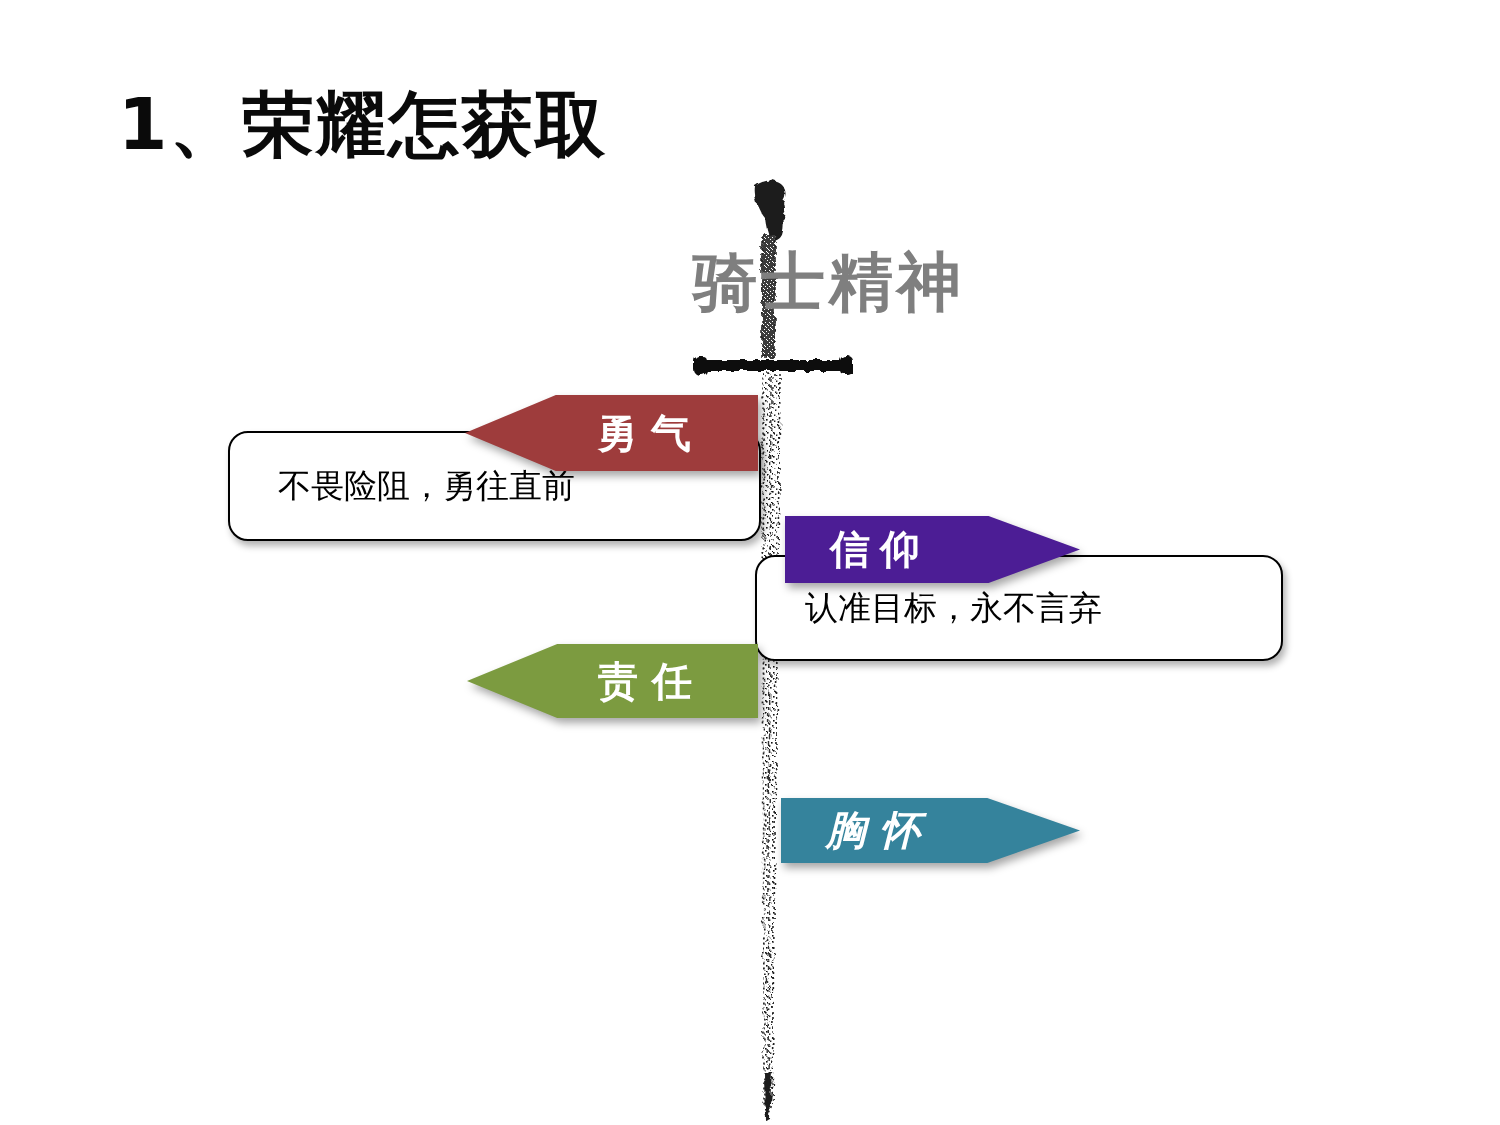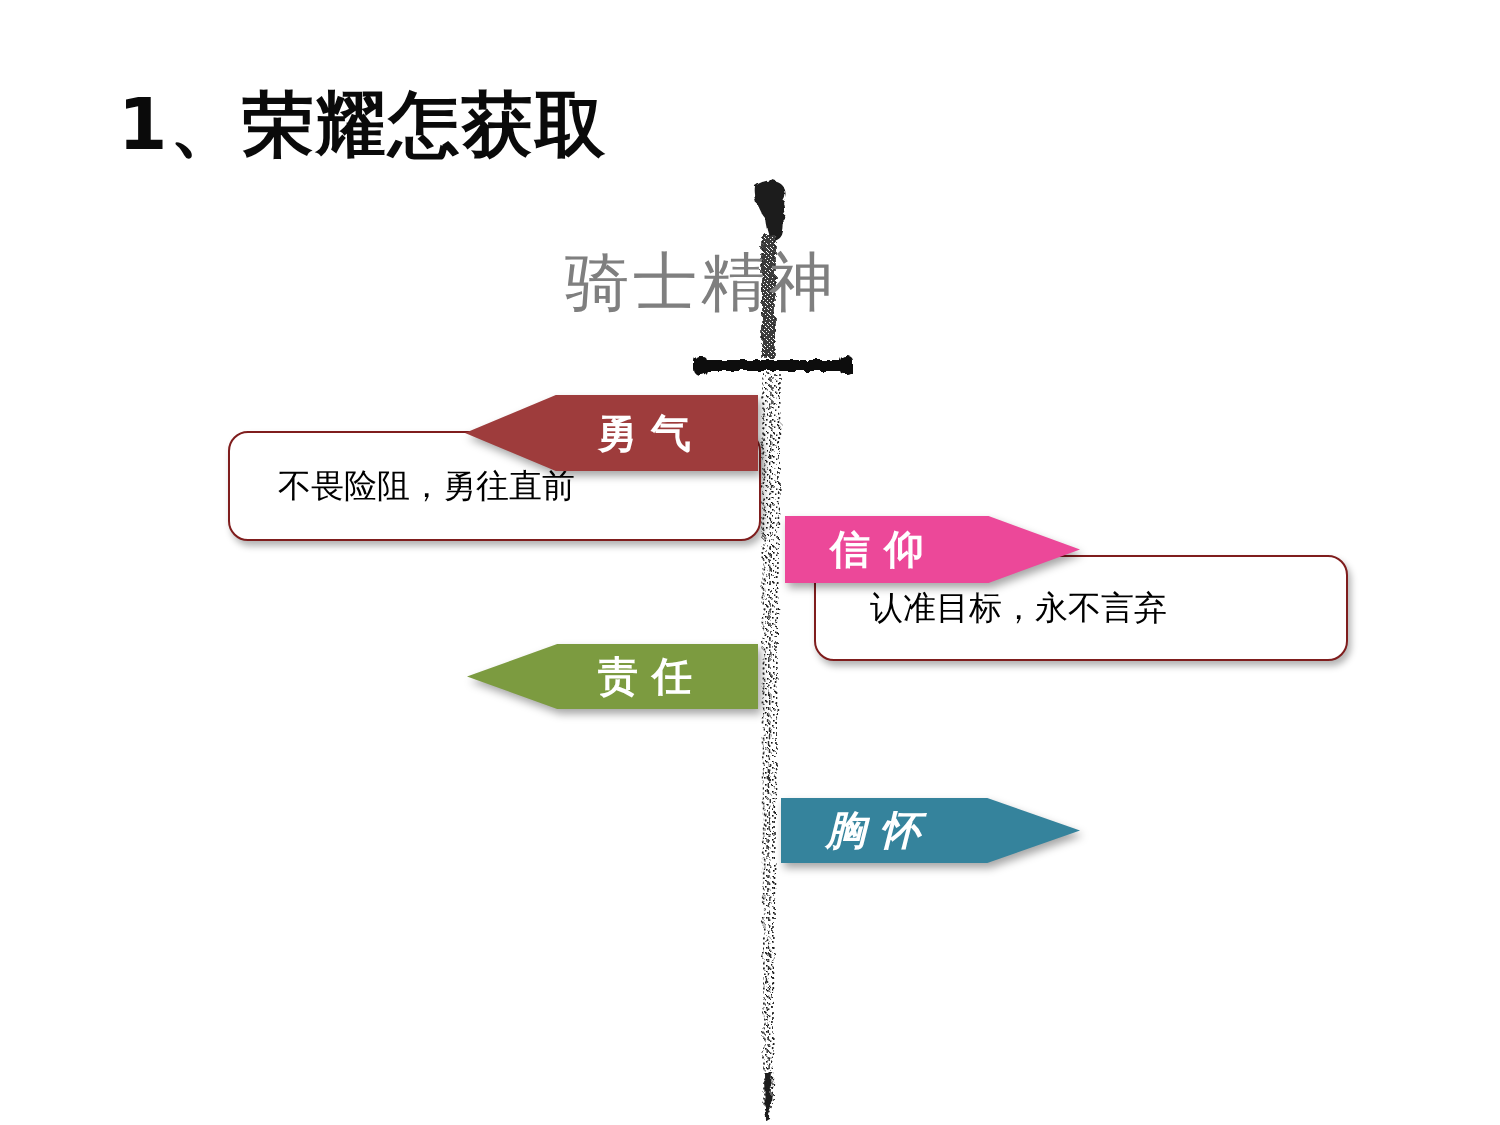--- a/index.html
+++ b/index.html
@@ -10,29 +10,29 @@
     overflow:hidden;
     font-family:"DejaVu Sans","Liberation Sans",sans-serif;
   }
   .title{
     position:absolute;left:118px;top:78px;
     font-size:71px;font-weight:700;color:#0a0a0a;
     letter-spacing:2px;white-space:nowrap;
   }
   .heading{
     position:absolute;left:565px;top:239px;width:400px;
-    text-align:left;font-size:64px;font-weight:400;
+    text-align:right;font-size:64px;font-weight:700;
     letter-spacing:4px;white-space:nowrap;
   }
   .sword{position:absolute;left:663px;top:172px;z-index:1;}
   .heading{z-index:2;}
   .card{
     position:absolute;z-index:2;
     background:#ffffff;
-    border:2px solid #7f1d1d;
+    border:2px solid #000000;
     border-radius:20px;
     box-shadow:3px 5px 7px rgba(0,0,0,0.30);
     display:flex;align-items:center;
     font-size:33px;font-weight:500;color:#000;
   }
   .card .desc{padding-left:48px;white-space:nowrap;}
   .banner-wrap{
     position:absolute;z-index:3;
     filter:drop-shadow(3px 5px 4px rgba(0,0,0,0.35));
   }
@@ -47,22 +47,22 @@
     justify-content:center;padding-left:65px;box-sizing:border-box;
   }
   .banner.right{
     clip-path:polygon(0 0,69% 0,100% 50%,69% 100%,0 100%);
     justify-content:flex-start;padding-left:45px;box-sizing:border-box;
   }
   
   .banner-courage{left:465px;top:395px;width:293px;height:76px;}
   .card-courage{left:228px;top:431px;width:529px;height:106px;}
   .banner-faith{left:785px;top:516px;width:295px;height:67px;}
-  .card-faith{left:814px;top:555px;width:524px;height:102px;padding-left:6px;}
-  .banner-duty{left:467px;top:644px;width:291px;height:65px;}
+  .card-faith{left:755px;top:555px;width:524px;height:102px;}
+  .banner-duty{left:467px;top:644px;width:291px;height:74px;}
   .card-duty{left:230px;top:682px;width:528px;height:105px;}
   .banner-breadth{left:781px;top:798px;width:299px;height:65px;}
   .card-breadth{left:787px;top:836px;width:526px;height:99px;}
 </style>
 </head>
 <body>
 
 <div class="slide">
 
   <div class="title">1、荣耀怎获取</div>
@@ -108,21 +108,21 @@
   <div class="banner-wrap banner-courage">
     <div class="banner left" style="background-color: rgb(158, 60, 60);">
       <span>勇 气</span>
     </div>
   </div>
 
   <div class="card card-faith">
     <span class="desc">认准目标，永不言弃</span>
   </div>
   <div class="banner-wrap banner-faith">
-    <div class="banner right" style="background-color: #ec4899;">
+    <div class="banner right" style="background-color: #4c1d95; font-family: Liberation Serif, serif;">
       <span>信 仰</span>
     </div>
   </div>
 
   <div class="banner-wrap banner-duty">
     <div class="banner left" style="background-color: rgb(124, 155, 64);">
       <span>责 任</span>
     </div>
   </div>
 

